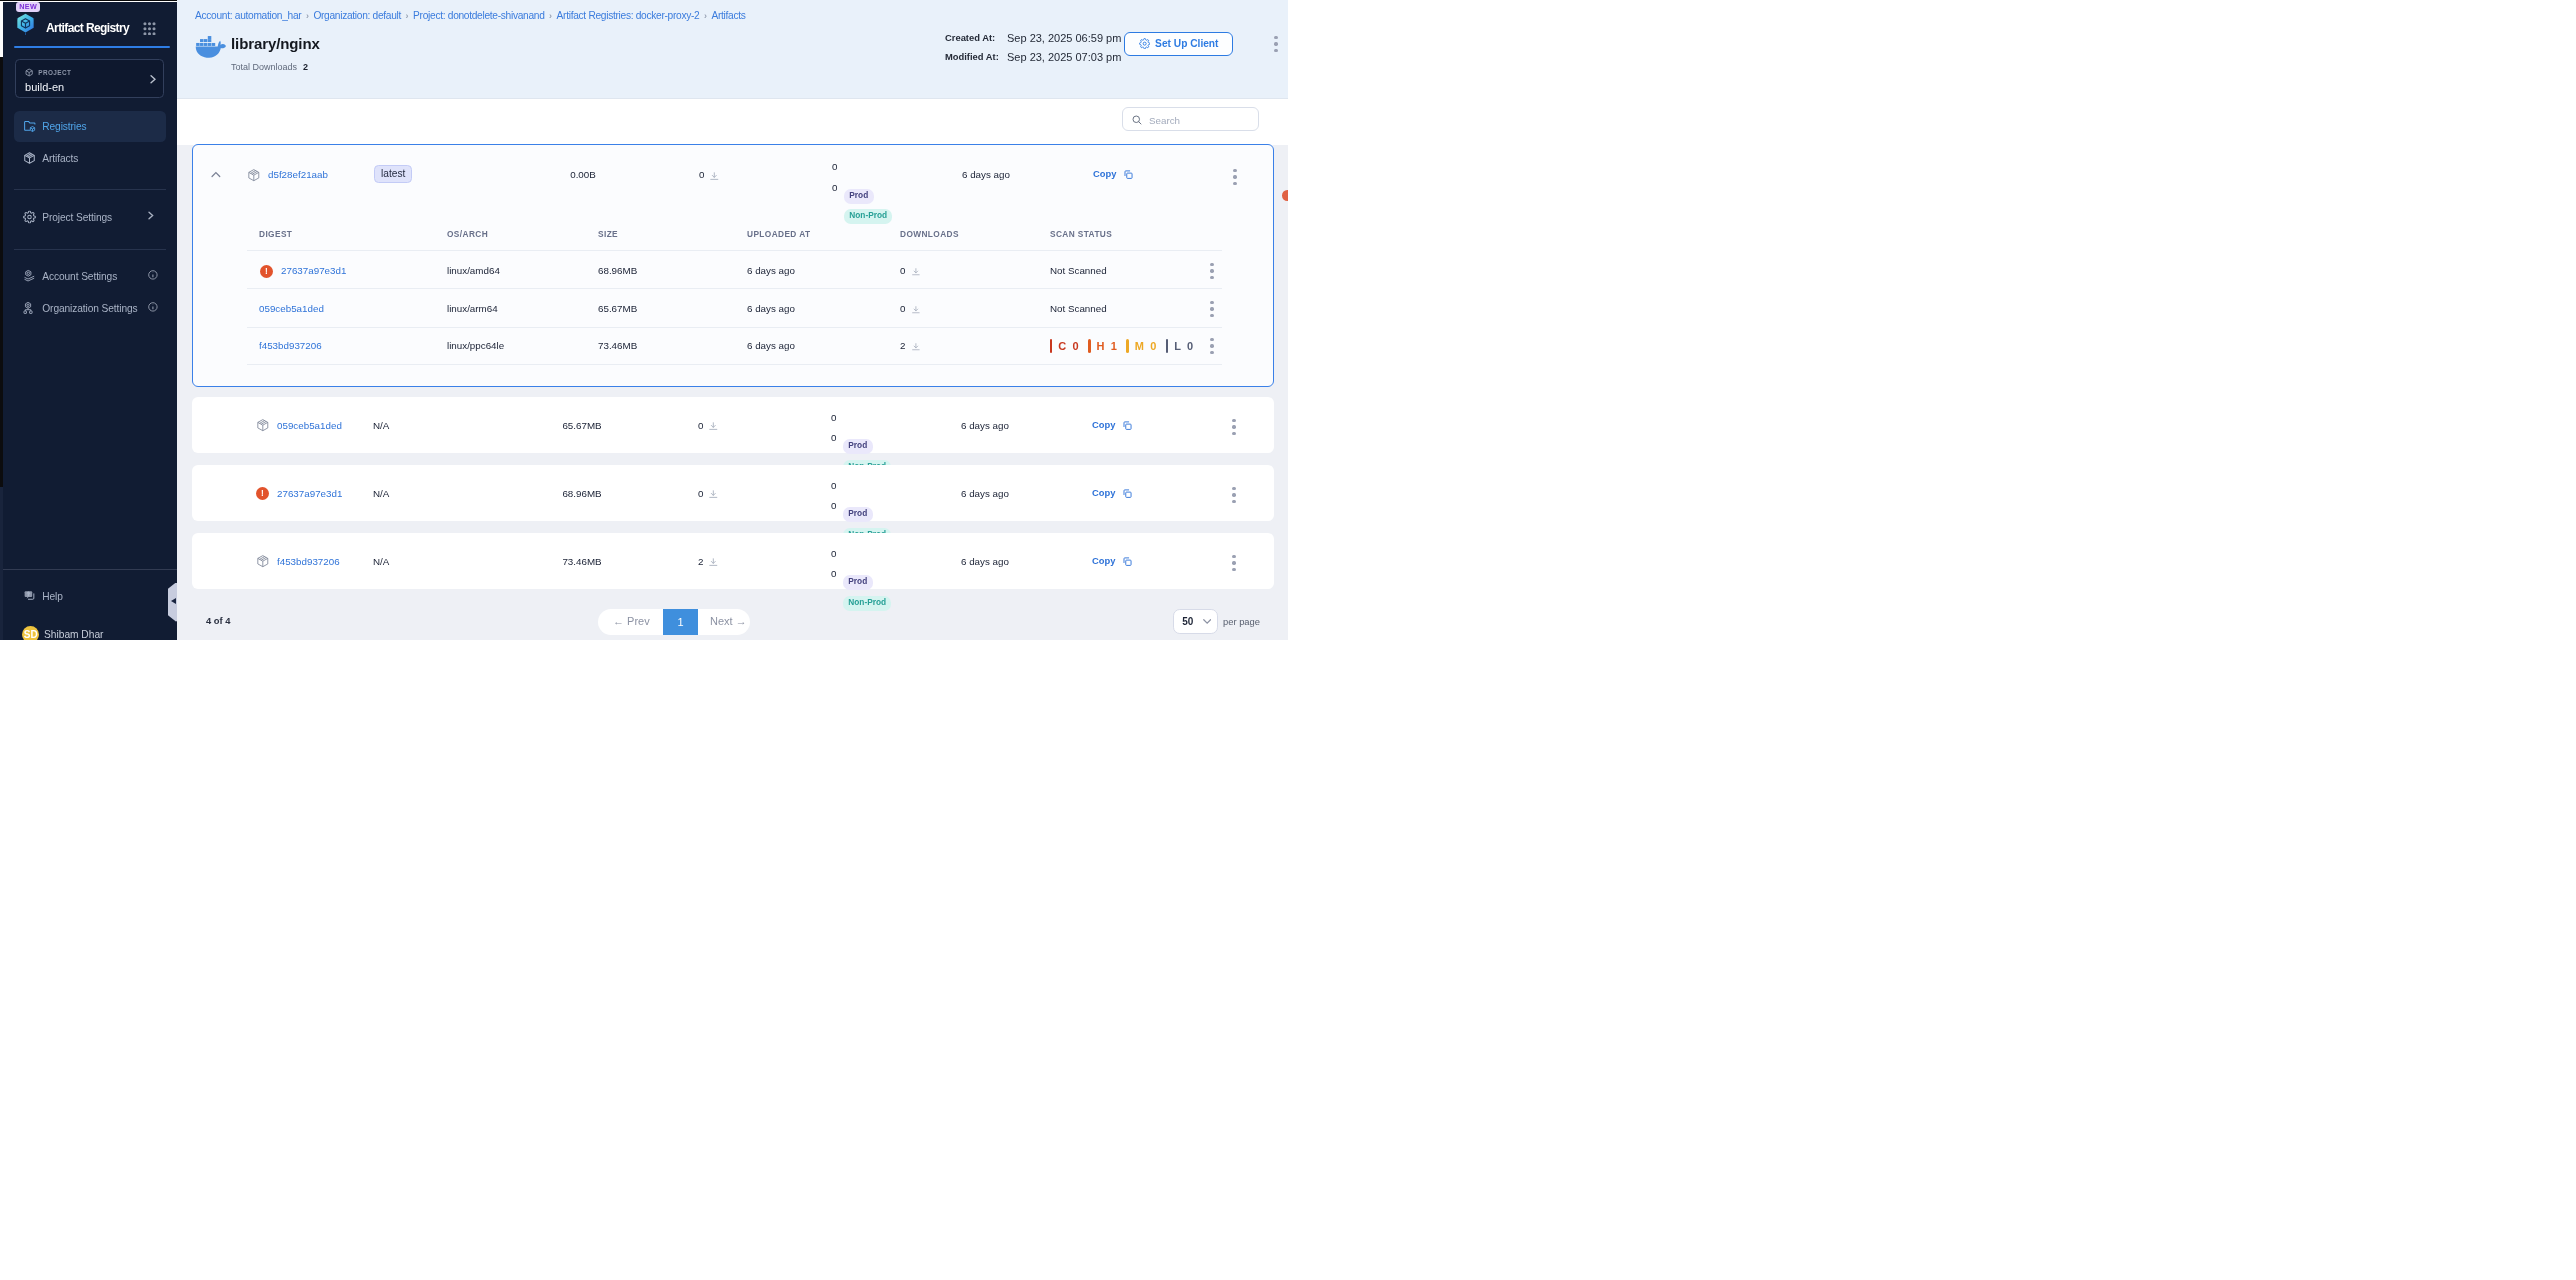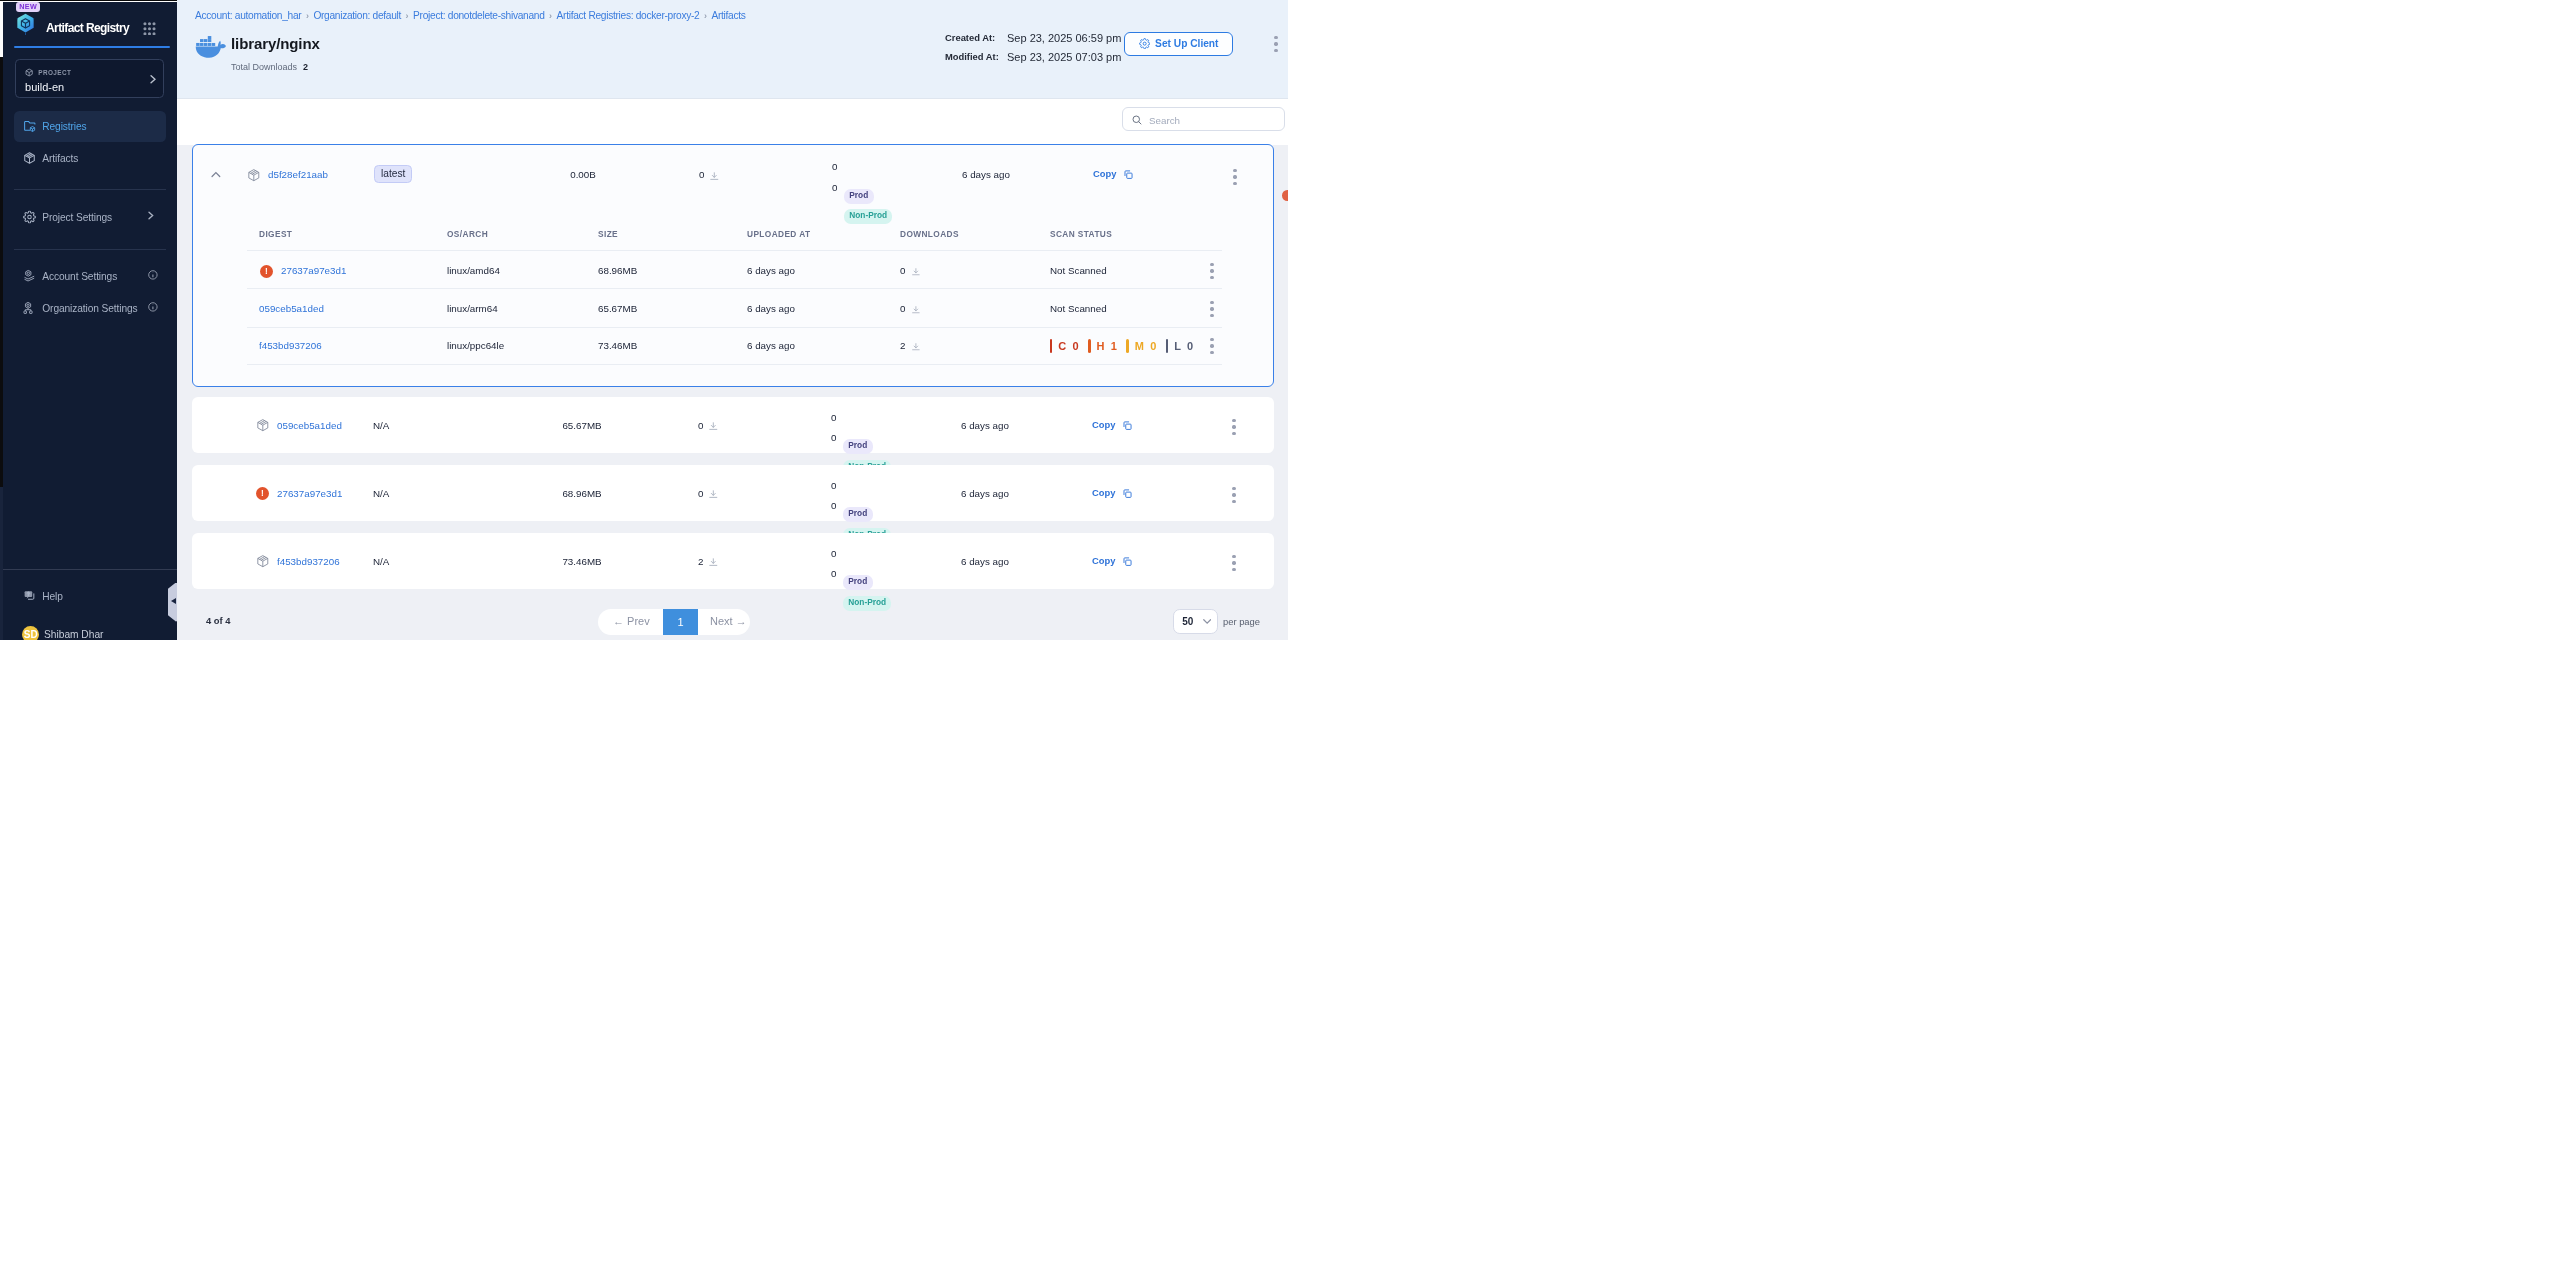--- a/index.html
+++ b/index.html
@@ -40,21 +40,21 @@
 #title { left:54px; top:35px; font-size:15px; font-weight:bold; color:#14181f; letter-spacing:-0.1px; }
 #subdl { left:54px; top:62px; font-size:9px; color:#606a7c; letter-spacing:0px; }
 #subdl b { color:#1c212e; padding-left:6px; }
 
 .metalabel { font-size:9.4px; font-weight:bold; color:#252b38; }
 .metaval { font-size:11px; color:#252b38; }
 #setup { left:947px; top:32px; width:109px; height:24px; border:1.1px solid #2d7be2; border-radius:6px; background:#fdfeff; color:#2d7be2; font-size:10.2px; font-weight:bold; text-align:center; line-height:22px; }
 .vdots { width:3px; }
 .vdots { width:3.8px; } .vdots i { display:block; width:3.3px; height:3.3px; border-radius:50%; background:#9aa0b2; margin:0 auto 3.2px; }
 
-#search { left:945px; top:8.3px; width:163px; height:24px; border:0.8px solid #d9dee9; border-radius:6px; background:#fff; }
+#search { left:945px; top:8.3px; width:137px; height:24px; border:0.8px solid #d9dee9; border-radius:6px; background:#fff; }
 #search span { position:absolute; left:26px; top:6.4px; font-size:9.8px; color:#a3abbc; }
 
 
 .card { left:15px; width:1082px; background:#fff; border-radius:6px; }
 #xcard { top:144px; height:243px; border:1.1px solid #3a80e8; background:#fbfcfe; }
 #card2 { top:397px; height:56px; }
 #card3 { top:465px; height:56px; }
 #card4 { top:533px; height:56px; }
 
 .rowline { position:absolute; left:54px; right:51px; height:0.8px; background:#e9edf3; }

